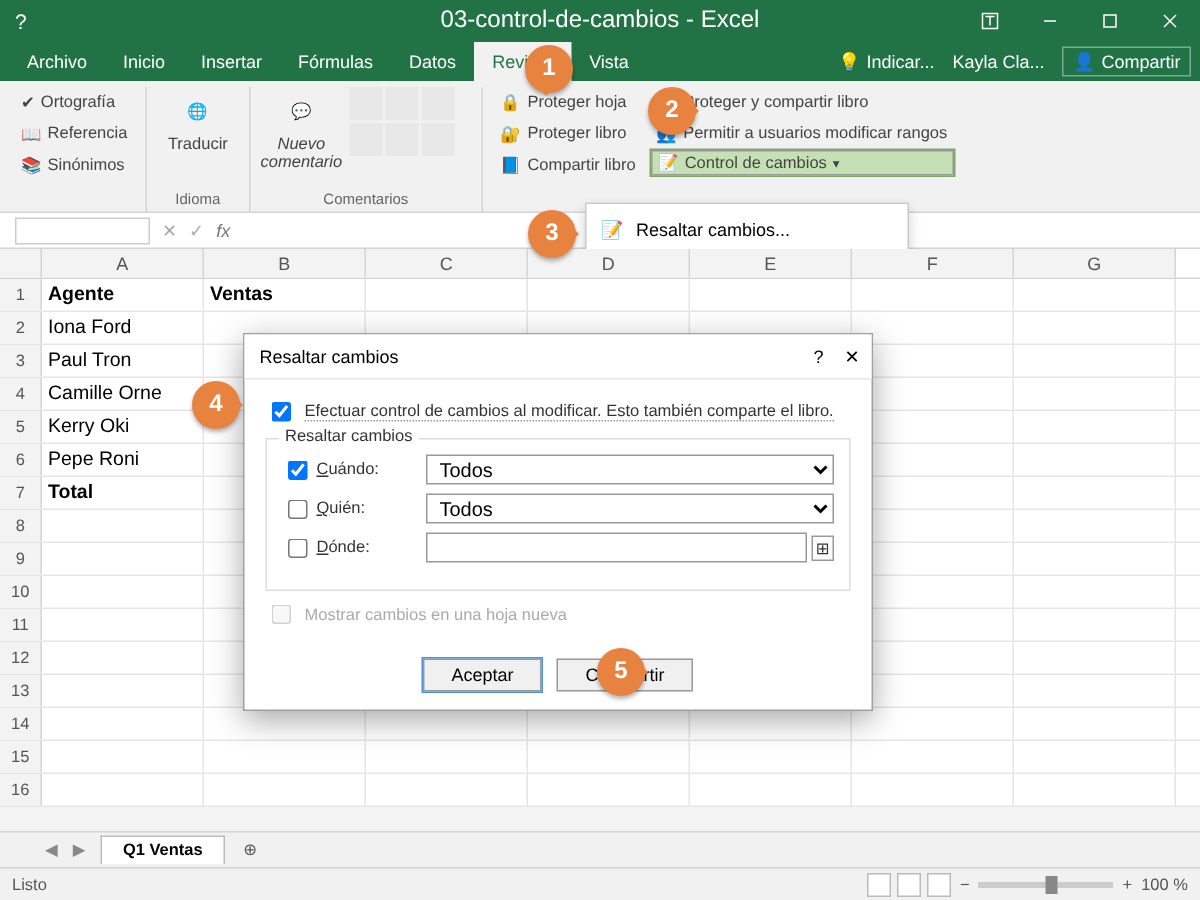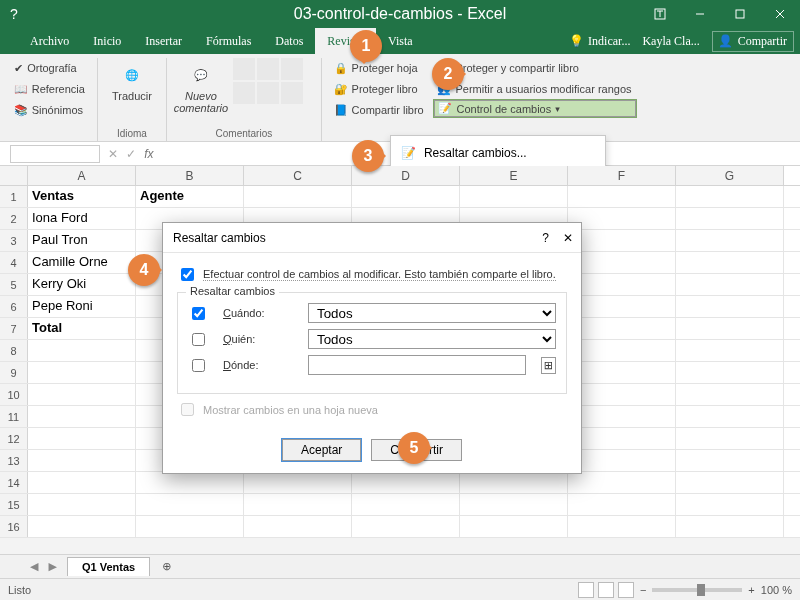--- a/index.html
+++ b/index.html
@@ -14,21 +14,21 @@
     display:flex; align-items:center; position:relative;
   }
   .titlebar .title { position:absolute; left:50%; transform:translateX(-50%); font-size:16px; }
   .titlebar .win-controls { position:absolute; right:0; display:flex; height:100%; }
   .titlebar .win-btn { width:40px; display:flex; align-items:center; justify-content:center; font-size:12px;}
   .titlebar .win-btn svg { width:12px; height:12px; }
   .titlebar .help { position:absolute; left:10px; color:#fff; font-size:14px;}
   
   .menubar {
     height:26px; background:#217346; color:#fff; display:flex; align-items:stretch;
-    padding-left:18px; position:relative;font-family:Liberation Serif, serif;
+    padding-left:6px; position:relative;
   }
   .menubar .tab {
     padding:0 12px; display:flex; align-items:center; font-size:12px; cursor:default;
   }
   .menubar .tab.active {
     background:#f1f1f1; color:#217346;
   }
   .menubar .right { position:absolute; right:6px; display:flex; align-items:center; gap:12px; height:100%;}
   .menubar .userbox { display:flex; align-items:center; gap:4px;}
   .menubar .share { display:flex; align-items:center; gap:4px; border:1px solid rgba(255,255,255,0.4); padding:2px 6px;}
@@ -85,21 +85,21 @@
     position:absolute; left:162px; top:222px; width:420px;
     background:#fff; border:1px solid #a0a0a0;
     box-shadow:0 6px 20px rgba(0,0,0,0.35);
   }
   .dlg-title{height:30px; display:flex; align-items:center; justify-content:space-between; padding:0 8px 0 10px; font-size:12px; background:#fff; border-bottom:1px solid #e5e5e5;}
   .dlg-title .right{display:flex; gap:14px;}
   .dlg-body{padding:12px 14px 8px 14px; font-size:11px; color:#333;}
   .chk-row{display:flex; align-items:center; gap:6px; margin-bottom:8px;}
   .group-frame{border:1px solid #ddd; padding:10px 10px 12px 10px; margin:6px 0; position:relative;}
   .group-frame .legend{position:absolute; top:-8px; left:8px; background:#fff; padding:0 4px; font-size:11px; color:#333;}
-  .form-row{display:flex; align-items:center; gap:15px; margin-bottom:6px;}
+  .form-row{display:flex; align-items:center; gap:3px; margin-bottom:6px;}
   .form-row label{width:70px;}
   .sel{flex:1; border:1px solid #999; height:20px; padding:1px 4px; background:#fff;}
   .sel-input{flex:1; border:1px solid #999; height:20px; padding:1px 4px; background:#fff;}
   .disabled-text{color:#aaa;}
   .dlg-buttons{display:flex; justify-content:center; gap:10px; padding:4px 12px 12px 12px;}
   .btn{border:1px solid #999; background:#f0f0f0; padding:3px 18px; font-size:12px;}
   .btn.primary{outline:1px solid #4a90d9;}
   .underline-letter{text-decoration:underline;}
 
   
@@ -290,22 +290,22 @@
     <div class="ch">B</div>
     <div class="ch">C</div>
     <div class="ch">D</div>
     <div class="ch">E</div>
     <div class="ch">F</div>
     <div class="ch">G</div>
   </div>
   <div class="rows" id="rows">
       <div class="row">
         <div class="rowh">1</div>
+        <div class="cell2 bold">Agente</div>
         <div class="cell2 bold">Ventas</div>
-        <div class="cell2 bold">Agente</div>
         <div class="cell2 bold"></div>
         <div class="cell2 bold"></div>
         <div class="cell2 bold"></div>
         <div class="cell2 bold"></div>
         <div class="cell2 bold"></div>
       </div>
       <div class="row">
         <div class="rowh">2</div>
         <div class="cell2">Iona Ford</div>
         <div class="cell2"></div>

